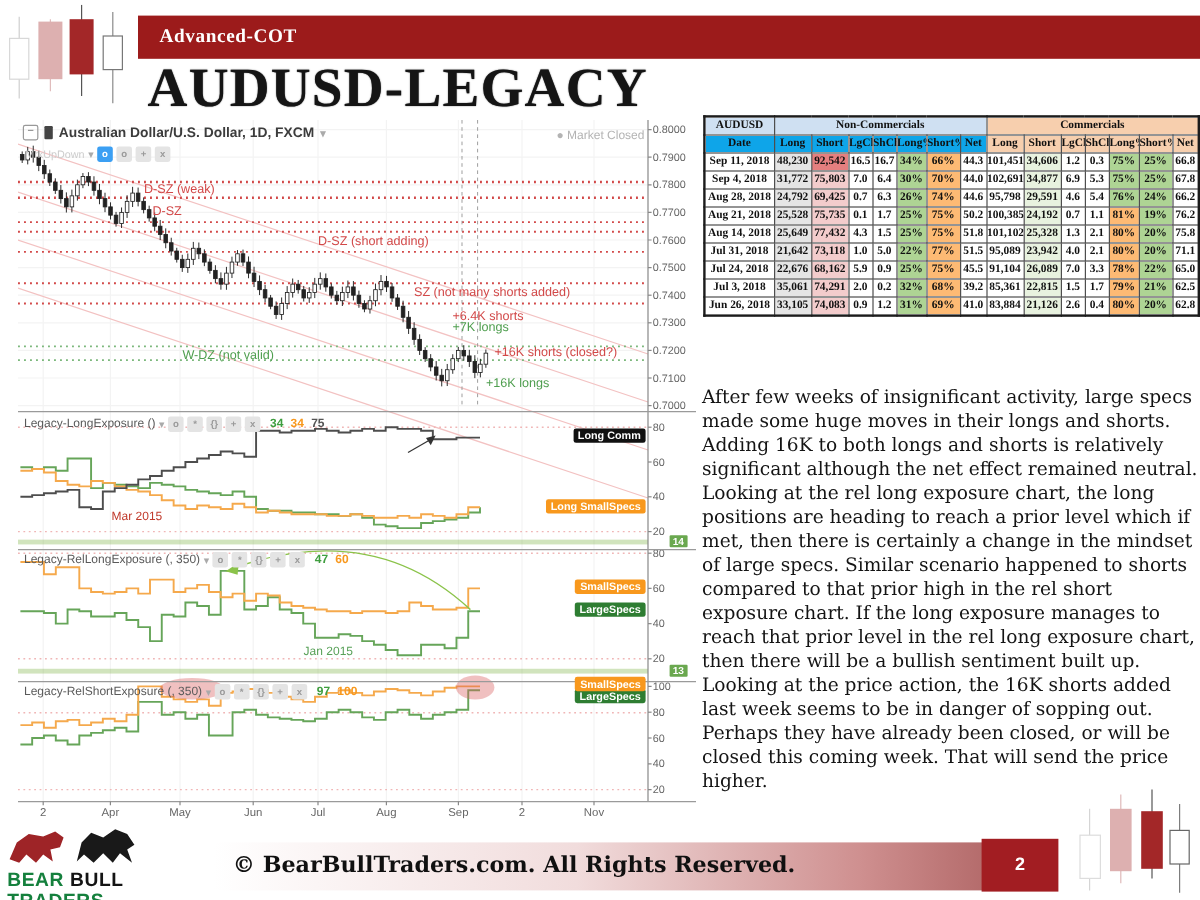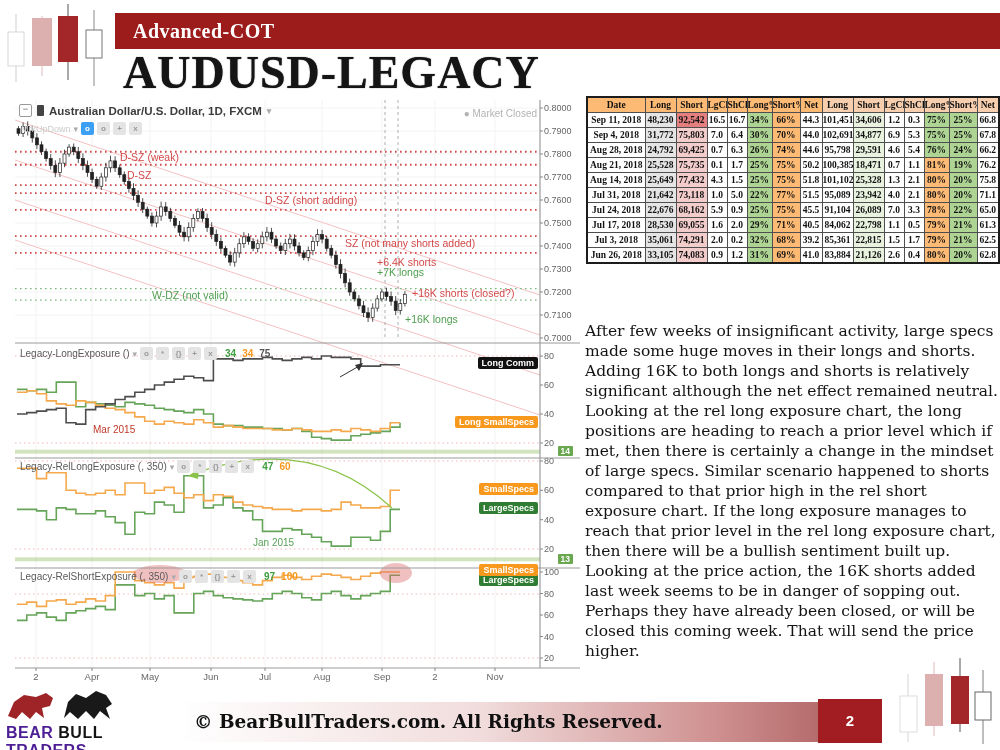--- a/index.html
+++ b/index.html
@@ -2,21 +2,21 @@
 <html><head>
 <meta charset="utf-8">
 <style>
   html,body{margin:0;padding:0}
   body{width:1000px;height:750px;position:relative;background:#fff;overflow:hidden;
        font-family:"Liberation Sans",sans-serif;}
   .abs{position:absolute}
 
   
   .header-bar{left:115px;top:13px;width:885px;height:36px;background:#9c1b1b;color:#fff;
-    font-family:"Liberation Serif",serif;font-weight:bold;font-size:20px;letter-spacing:.5px;
+    font-family:"Liberation Serif",serif;font-weight:bold;font-size:16px;letter-spacing:.5px;
     line-height:36px;padding-left:18px;box-sizing:border-box}
   .page-title{left:123px;top:46px;font-family:"Liberation Serif",serif;font-weight:900;
     font-size:46px;letter-spacing:1px;color:#151515;text-shadow:0 0 1px #333}
 
   
   .chartwrap{left:15px;top:100px;width:565px;height:582px}
   .chartwrap svg{position:absolute;left:0;top:0}
   .tv-legend{position:absolute;left:4px;top:4px;display:flex;align-items:center;gap:5px;
     font-size:11.5px;font-weight:bold;color:#3c3c3c}
   .collapse-box{width:11px;height:11px;border:1px solid #999;border-radius:2px;color:#999;
@@ -40,42 +40,42 @@
     font-weight:bold;padding:0 3px;border-radius:1px}
 
   
   .tablewrap{left:586px;top:96px;width:412px}
   table.cot{border-collapse:collapse;table-layout:fixed;width:412px;border:2px solid #1c1c1c;
     font-family:"Liberation Serif",serif}
   table.cot td{border:1px solid #4e4e4e;text-align:center;font-size:9.5px;font-weight:bold;
     height:14px;padding:0;overflow:hidden;white-space:nowrap;color:#111}
   td.h1{font-size:11px;color:#1515c8;background:#cfe0f2;border-bottom:2px solid #1c1c1c}
   td.h1.co{background:#f7cfae}
-  td.h2{background:#fdba74;border-bottom:2px solid #1c1c1c}
+  td.h2{background:#0ea5e9;border-bottom:2px solid #1c1c1c}
   td.h2.co{background:#f7cfae}
   td.sepL{border-left:3px solid #1c1c1c}
   td.bg-ncl{background:#e5e5e5}
   td.bg-ncs{background:#f3cccc}
   td.bg-hi{background:#e57f7f}
   td.bg-pg{background:#aed494}
   td.bg-pr{background:#fdba74}
   td.bg-cos{background:#e8f2df}
   td.ch-g{color:#2f9e2f}
   td.ch-r{color:#d02020}
   td.net-r{color:#d02020}
   td.net-g{color:#2f9e2f}
 
   
   .analysis{left:585px;top:321px;width:413px;height:345px;font-family:"DejaVu Serif",serif;
     font-size:15.5px;line-height:20px;color:#141414}
 
   
   .logo-wrap{left:6px;top:686px;width:176px}
   .logo-words{font-size:16px;font-weight:900;letter-spacing:.5px;font-family:"Liberation Sans",sans-serif}
-  .logo-words .w1,.logo-words .w3{color:#4c1d95}
+  .logo-words .w1,.logo-words .w3{color:#15803d}
   .logo-words .w2{color:#141414}
   .copy-bar{left:178px;top:702px;width:672px;height:40px;
     background:linear-gradient(90deg,#ffffff 0%,#f1dcdc 45%,#cf9090 80%,#ad6161 100%);
     font-family:"DejaVu Serif",serif;font-weight:bold;font-size:18.5px;color:#101010;
     line-height:40px;padding-left:16px;box-sizing:border-box}
   .page-num{left:818px;top:699px;width:64px;height:44px;background:#a21d22;color:#fff;
     font-weight:bold;font-size:15px;text-align:center;line-height:44px}
 </style>
 </head>
 <body>
@@ -495,20 +495,25 @@
         <col style="width:31px">
         <col style="width:31px">
         <col style="width:20px">
         <col style="width:20px">
         <col style="width:25px">
         <col style="width:28px">
         <col style="width:22px">
       </colgroup>
       <tbody>
         <tr>
+    <td class="h1">AUDUSD</td>
+    <td class="h1" colspan="7">Non-Commercials</td>
+    <td class="h1 co sepL" colspan="7">Commercials</td>
+        </tr>
+        <tr>
           <td class="h2">Date</td>
           <td class="h2 sepL">Long</td>
           <td class="h2">Short</td>
           <td class="h2">LgCh</td>
           <td class="h2">ShCh</td>
           <td class="h2">Long%</td>
           <td class="h2">Short%</td>
           <td class="h2">Net</td>
           <td class="h2 co sepL">Long</td>
           <td class="h2 co">Short</td>
@@ -572,21 +577,21 @@
         <tr>
           <td>Aug 21, 2018</td>
           <td class="bg-ncl sepL">25,528</td>
           <td class="bg-ncs">75,735</td>
           <td class="ch-r">0.1</td>
           <td class="ch-r">1.7</td>
           <td class="bg-pg">25%</td>
           <td class="bg-pr">75%</td>
           <td class="net-r">50.2</td>
           <td class="sepL">100,385</td>
-          <td class="bg-cos">18,471</td>
+          <td class="bg-cos">24,192</td>
           <td class="ch-r">0.7</td>
           <td class="ch-r">1.1</td>
           <td class="bg-pr">81%</td>
           <td class="bg-pg">19%</td>
           <td class="net-g">76.2</td>
         </tr>
         <tr>
           <td>Aug 14, 2018</td>
           <td class="bg-ncl sepL">25,649</td>
           <td class="bg-ncs">77,432</td>
@@ -631,37 +636,20 @@
           <td class="net-r">45.5</td>
           <td class="sepL">91,104</td>
           <td class="bg-cos">26,089</td>
           <td class="ch-g">7.0</td>
           <td class="ch-g">3.3</td>
           <td class="bg-pr">78%</td>
           <td class="bg-pg">22%</td>
           <td class="net-g">65.0</td>
         </tr>
         <tr>
-          <td>Jul 17, 2018</td>
-          <td class="bg-ncl sepL">28,530</td>
-          <td class="bg-ncs">69,055</td>
-          <td class="ch-r">1.6</td>
-          <td class="ch-r">2.0</td>
-          <td class="bg-pg">29%</td>
-          <td class="bg-pr">71%</td>
-          <td class="net-r">40.5</td>
-          <td class="sepL">84,062</td>
-          <td class="bg-cos">22,798</td>
-          <td class="ch-r">1.1</td>
-          <td class="ch-r">0.5</td>
-          <td class="bg-pr">79%</td>
-          <td class="bg-pg">21%</td>
-          <td class="net-g">61.3</td>
-        </tr>
-        <tr>
           <td>Jul 3, 2018</td>
           <td class="bg-ncl sepL">35,061</td>
           <td class="bg-ncs">74,291</td>
           <td class="ch-g">2.0</td>
           <td class="ch-g">0.2</td>
           <td class="bg-pg">32%</td>
           <td class="bg-pr">68%</td>
           <td class="net-r">39.2</td>
           <td class="sepL">85,361</td>
           <td class="bg-cos">22,815</td>

